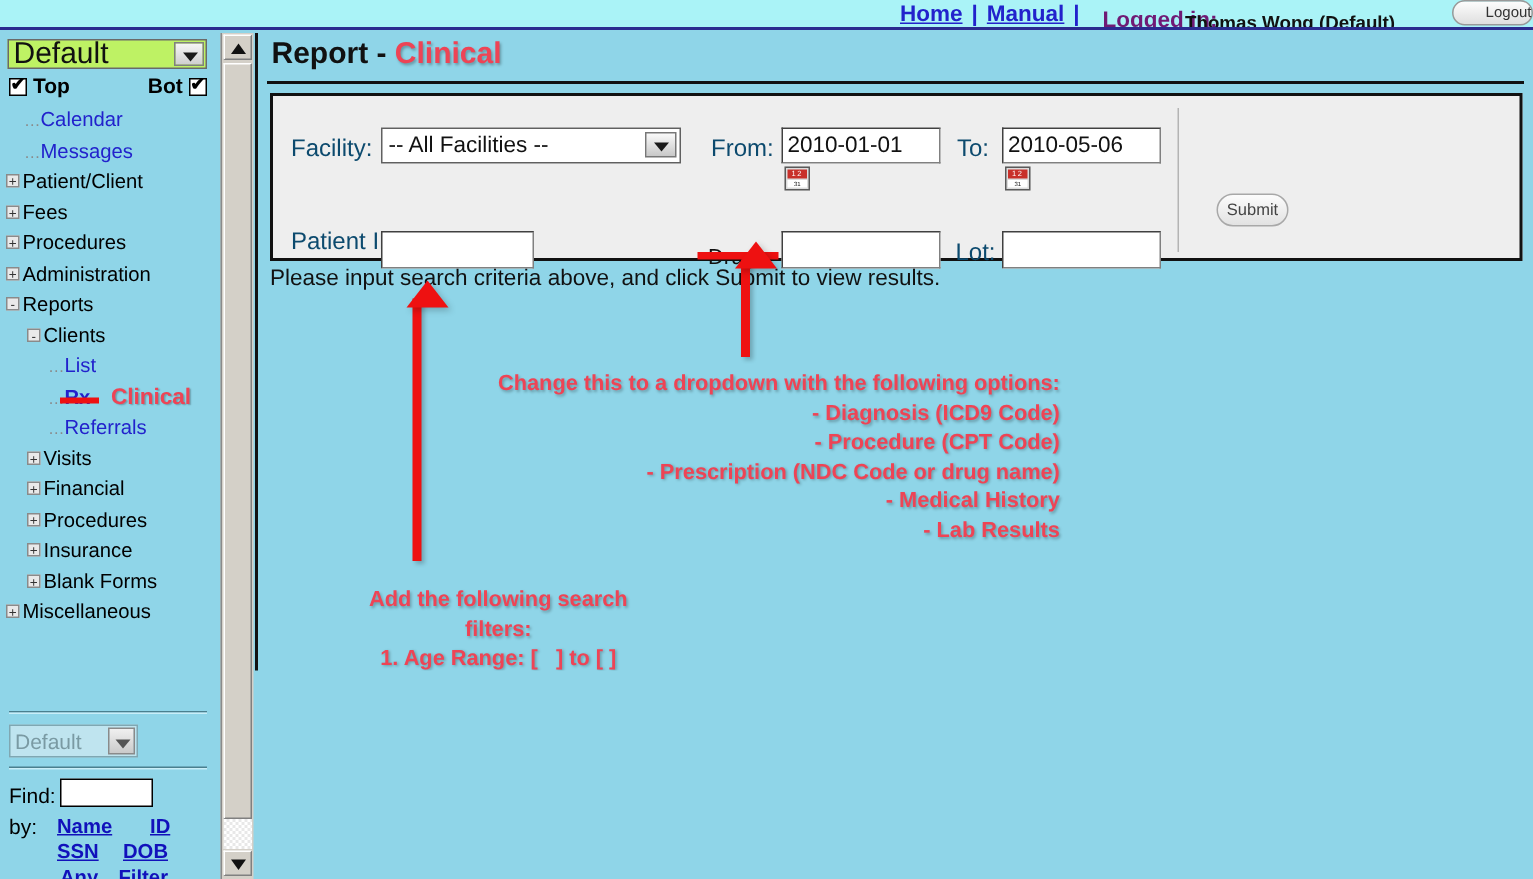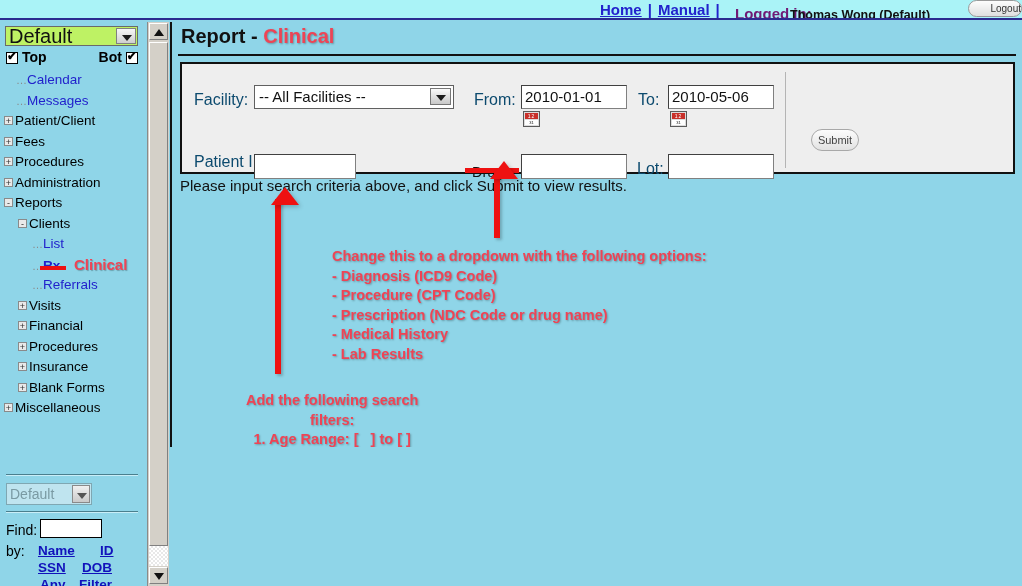--- a/index.html
+++ b/index.html
@@ -252,21 +252,21 @@
   #arrow1 .shaft{ height:175px; }
   #arrow2{ left:318px; top:139px; width:28px; height:80px; }
   #arrow2 .shaft{ height:65px; }
 
   .annoblock{
     position:absolute;
     color:#ee4455; font-weight:bold; font-size:14.5px; line-height:19.5px;
     text-shadow:1px 1px 2px rgba(0,0,0,.28);
     white-space:pre;
   }
-  #anno1{ left:160px; top:225px; }
+  #anno1{ left:160px; top:225px;text-align:right; }
   #anno2{ left:74px; top:369px;text-align:center; }
 
   
   #bottomband{
     position:absolute; left:0; top:541px; width:852px; height:45px;
     background:repeating-linear-gradient(#ffffff 0 2px, #e6e6ee 2px 4px);
     border-top:2px solid #111;
   }
   #authtitle{
     position:absolute; left:9px; top:9px;

